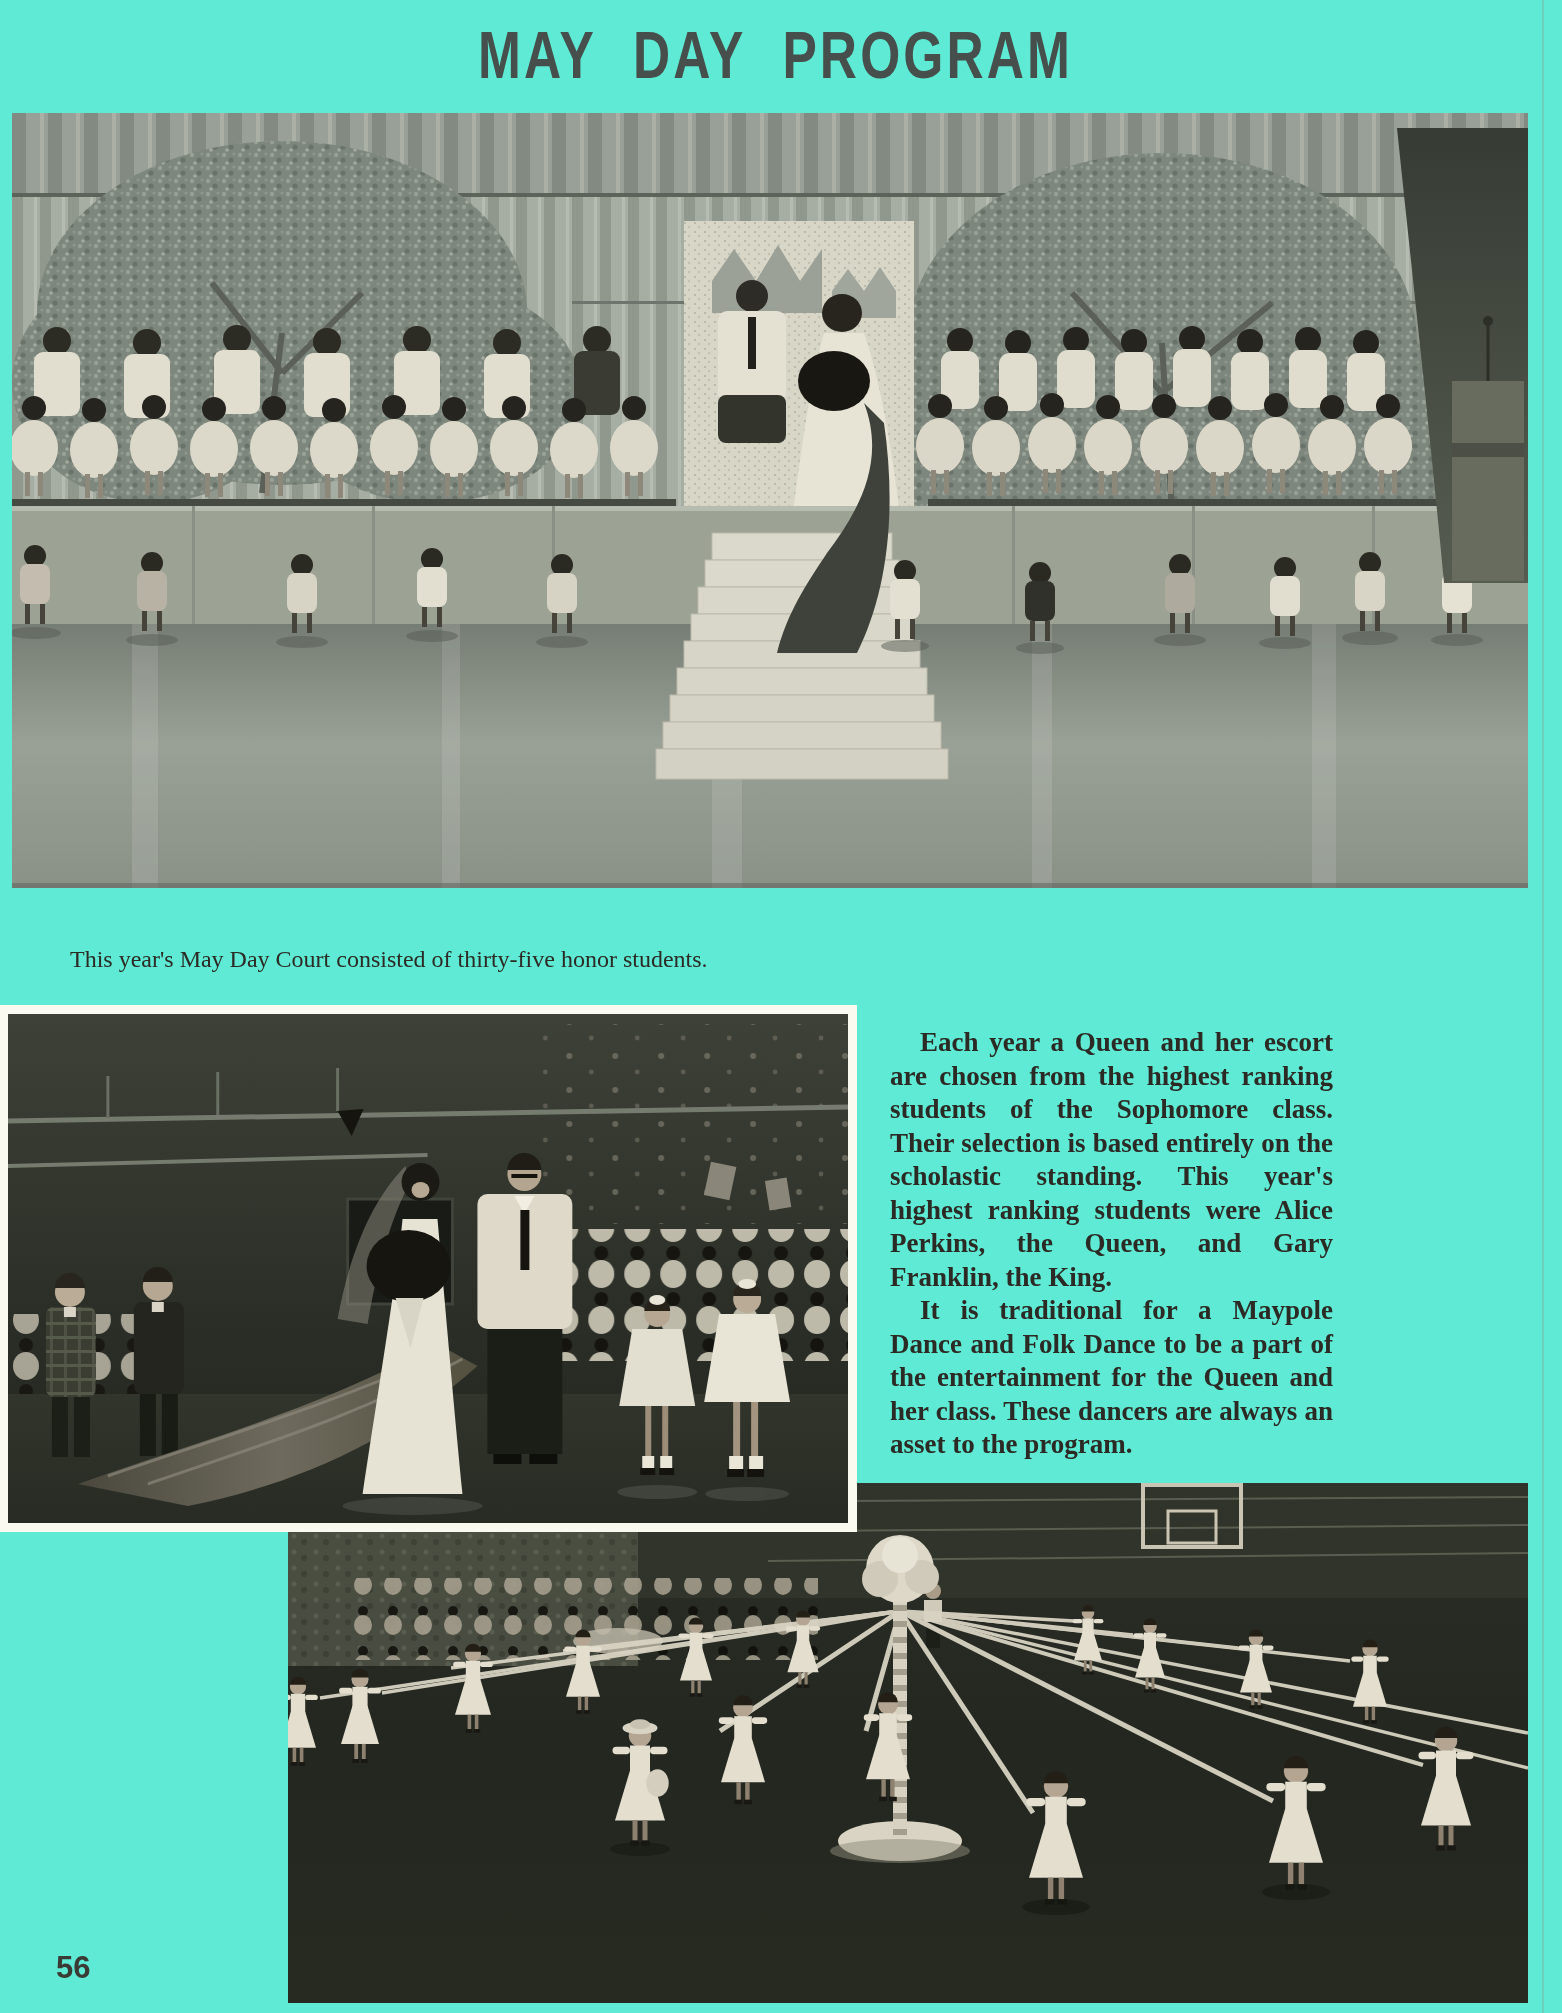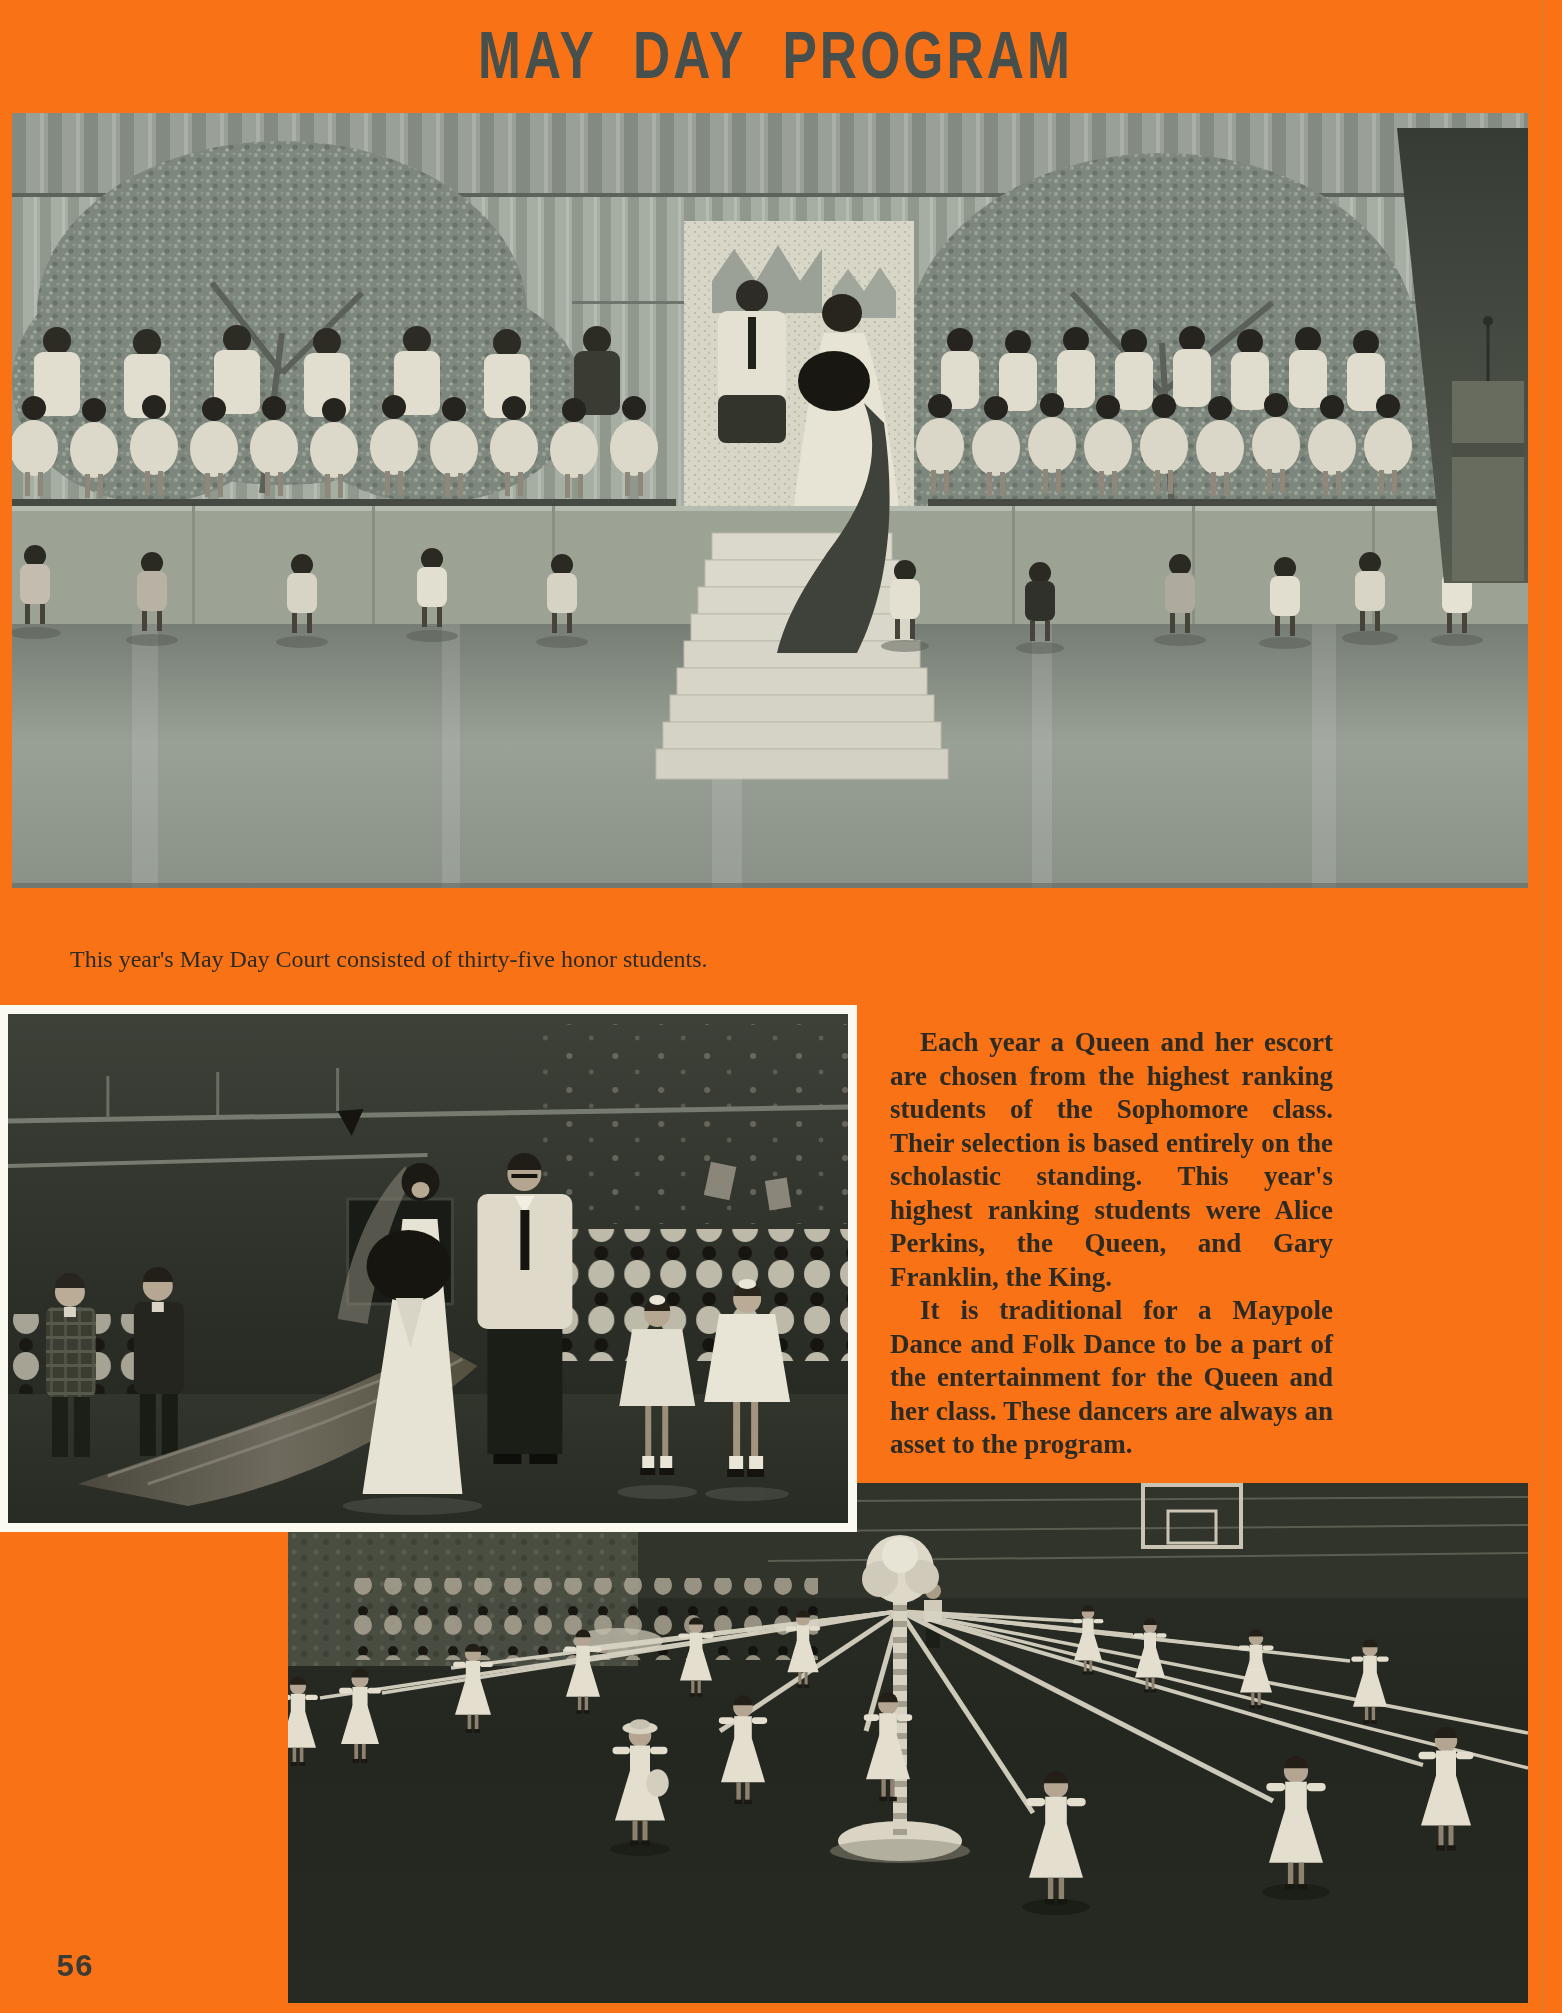--- a/index.html
+++ b/index.html
@@ -1,32 +1,32 @@
 <!DOCTYPE html>
 <html><head>
 <meta charset="utf-8">
 <style>
   html,body{margin:0;padding:0;}
   body{width:1562px;height:2013px;background:#e8e4d2;font-family:"Liberation Serif",serif;}
-  .page{position:relative;width:1562px;height:2013px;background:#f97316;overflow:hidden;}
+  .page{position:relative;width:1562px;height:2013px;background:#5eead4;overflow:hidden;}
   .scan-crease{position:absolute;top:0;left:1542px;width:2px;height:2013px;background:rgba(150,140,110,.28);}
   h1.title{position:absolute;top:22px;left:0;width:1552px;margin:0;text-align:center;
     font-family:"Liberation Sans",sans-serif;font-weight:bold;font-size:66px;line-height:1.0;
     color:#474f4c;}
   h1.title span{display:inline-block;transform:scaleX(0.78);letter-spacing:4px;word-spacing:0.38em;}
   .photo{position:absolute;overflow:hidden;background:#8f968c;}
   .photo svg{display:block;width:100%;height:100%;}
   #photo-court{left:12px;top:113px;width:1516px;height:775px;}
   #photo-procession{left:8px;top:1014px;width:840px;height:509px;z-index:3;box-shadow:0 0 0 9px #fbfaf1;}
   #photo-maypole{left:288px;top:1483px;width:1240px;height:520px;z-index:1;}
   .caption{position:absolute;left:70px;top:946px;width:1100px;font-size:24px;color:#2c2a24;}
   .article{position:absolute;left:890px;top:1026px;width:443px;font-size:27px;line-height:33.5px;
     color:#2c2a24;text-align:justify;font-weight:bold;}
   .article p{margin:0;text-indent:30px;}
-  .page-number{position:absolute;left:56px;top:1950px;font-family:Liberation Mono, monospace;
+  .page-number{position:absolute;left:56px;top:1950px;font-family:Liberation Sans, sans-serif;
     font-weight:bold;font-size:31px;color:#3b3b35;text-align:center;}
 </style>
 </head>
 <body>
 
 <div class="page">
 
   <h1 class="title"><span>MAY DAY PROGRAM</span></h1>
 
   <div class="photo" id="photo-court" role="img" aria-label="The May Day Court on a stage: rows of students in white seated before a pleated curtain between two blossoming trees, the King and Queen enthroned at center on a crowned backdrop above white steps, costumed children seated on the gym floor below.">

